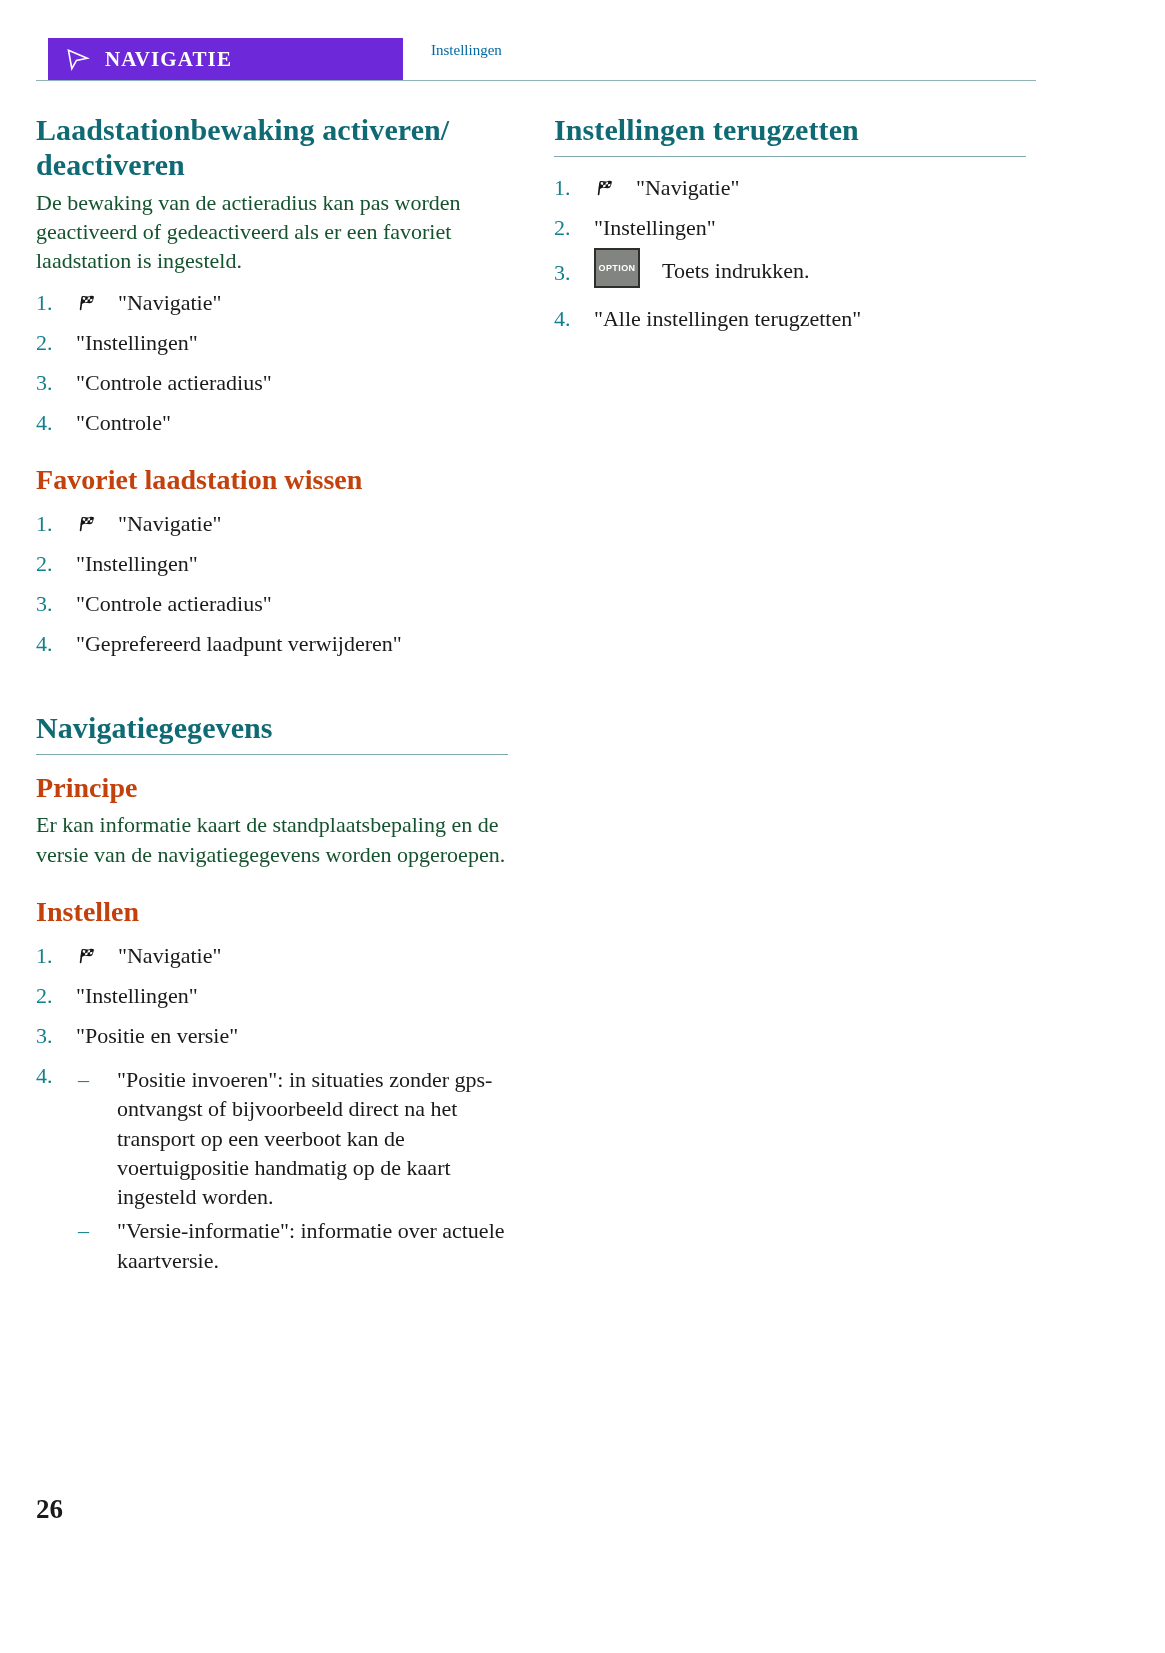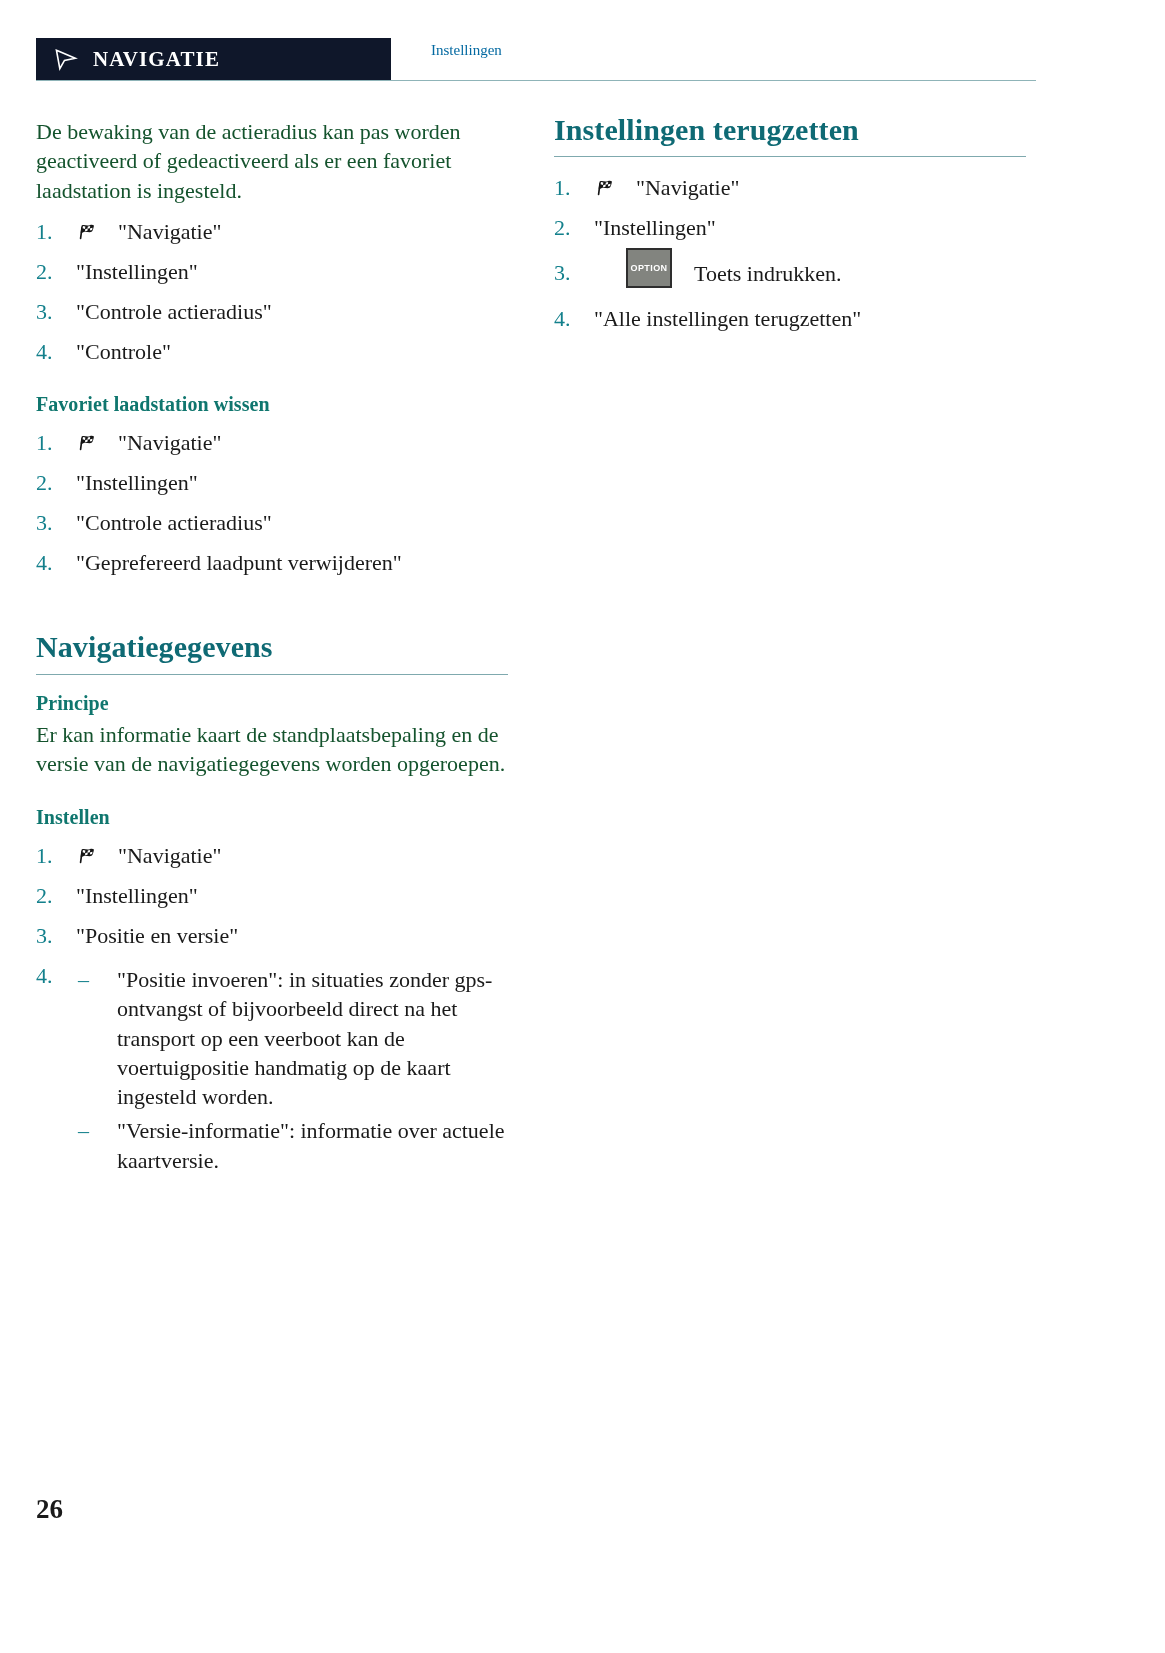--- a/index.html
+++ b/index.html
@@ -19,25 +19,25 @@
   
   .page-header {
     position: absolute;
     left: 36px;
     top: 38px;
     width: 1000px;
     height: 44px;
   }
   .header-banner {
     position: absolute;
-    left: 0;
+    left: 12px;
     top: 0;
     width: 355px;
     height: 42px;
-    background: #0f172a;
+    background: #6d28d9;
     display: flex;
     align-items: center;
   }
   .nav-arrow-icon {
     margin-left: 17px;
     width: 26px;
     height: 26px;
     display: block;
     flex: 0 0 auto;
   }
@@ -94,23 +94,23 @@
   .title-rule {
     margin-top: 9px;
     margin-bottom: 16px;
     height: 1px;
     background: #7fa9ae;
     width: 100%;
   }
   h2.sub-title {
     margin: 0 0 4px 0;
     padding: 0;
-    font-size: 20px;
+    font-size: 28px;
     font-weight: bold;
-    color: #0f766e;
+    color: #c2410c;
     line-height: 1.22;
     letter-spacing: 0.05px;
   }
   .gap-lg { height: 52px; }
   .gap-md { height: 26px; }
 
   
   p.body-text {
     margin: 5px 0 0 0;
     padding: 0;
@@ -228,20 +228,21 @@
   </div>
   <div class="header-section">Instellingen</div>
 </div>
 <div class="header-rule"></div>
 
 <div class="columns">
 
   <div class="col col-left">
 
     <section>
+      <h1 class="sec-title">Laadstationbewaking activeren/ deactiveren</h1>
       <p class="body-text">De bewaking van de actieradius kan pas worden geactiveerd of gedeactiveerd als er een favoriet laadstation is ingesteld.</p>
       <ol class="steps">
         <li>
           <span class="step-num">1.</span>
           <span class="step-body">
             <svg class="flag-icon" viewBox="0 0 24 24">
               <path d="M5 20 L6.5 8.5" stroke="#151515" stroke-width="1.8" fill="none" stroke-linecap="round"></path>
               <path d="M6.0 6.2 C9 4.4 12 7.2 15 5.6 C17 4.6 18.6 5.2 19.6 6.0 C19.2 8.8 18.4 11.2 17.4 12.6 C14.4 14.6 11 11.6 8 13.4 C6.6 14.2 5.8 14.2 5.1 13.9 Z" fill="#151515"></path>
               <path d="M7.6 6.6 l2.6 0.6 l-0.4 2.5 l-2.6 -0.6 Z M12.9 7.0 l2.6 -0.5 l-0.4 2.5 l-2.6 0.5 Z M10.2 9.7 l2.7 -0.5 l-0.4 2.5 l-2.7 0.5 Z M15.5 9.0 l2.5 -0.6 l-0.4 2.4 l-2.5 0.6 Z" fill="#ffffff"></path>
             </svg>
@@ -380,21 +381,21 @@
           </span>
         </li>
         <li>
           <span class="step-num">2.</span>
           <span class="step-body">
               <span class="step-text">"Instellingen"</span>
             </span>
         </li>
         <li style="align-items:center;margin-top:14px;margin-bottom:16px;">
           <span class="step-num">3.</span>
-          <span class="step-body" style="align-items:flex-end;margin-left:32px;">
+          <span class="step-body" style="align-items:flex-start;">
             <span class="option-key">
               <span class="option-key-label">OPTION</span>
             </span>
             <span class="step-text">Toets indrukken.</span>
           </span>
         </li>
         <li>
           <span class="step-num">4.</span>
           <span class="step-body">
               <span class="step-text">"Alle instellingen terugzetten"</span>

